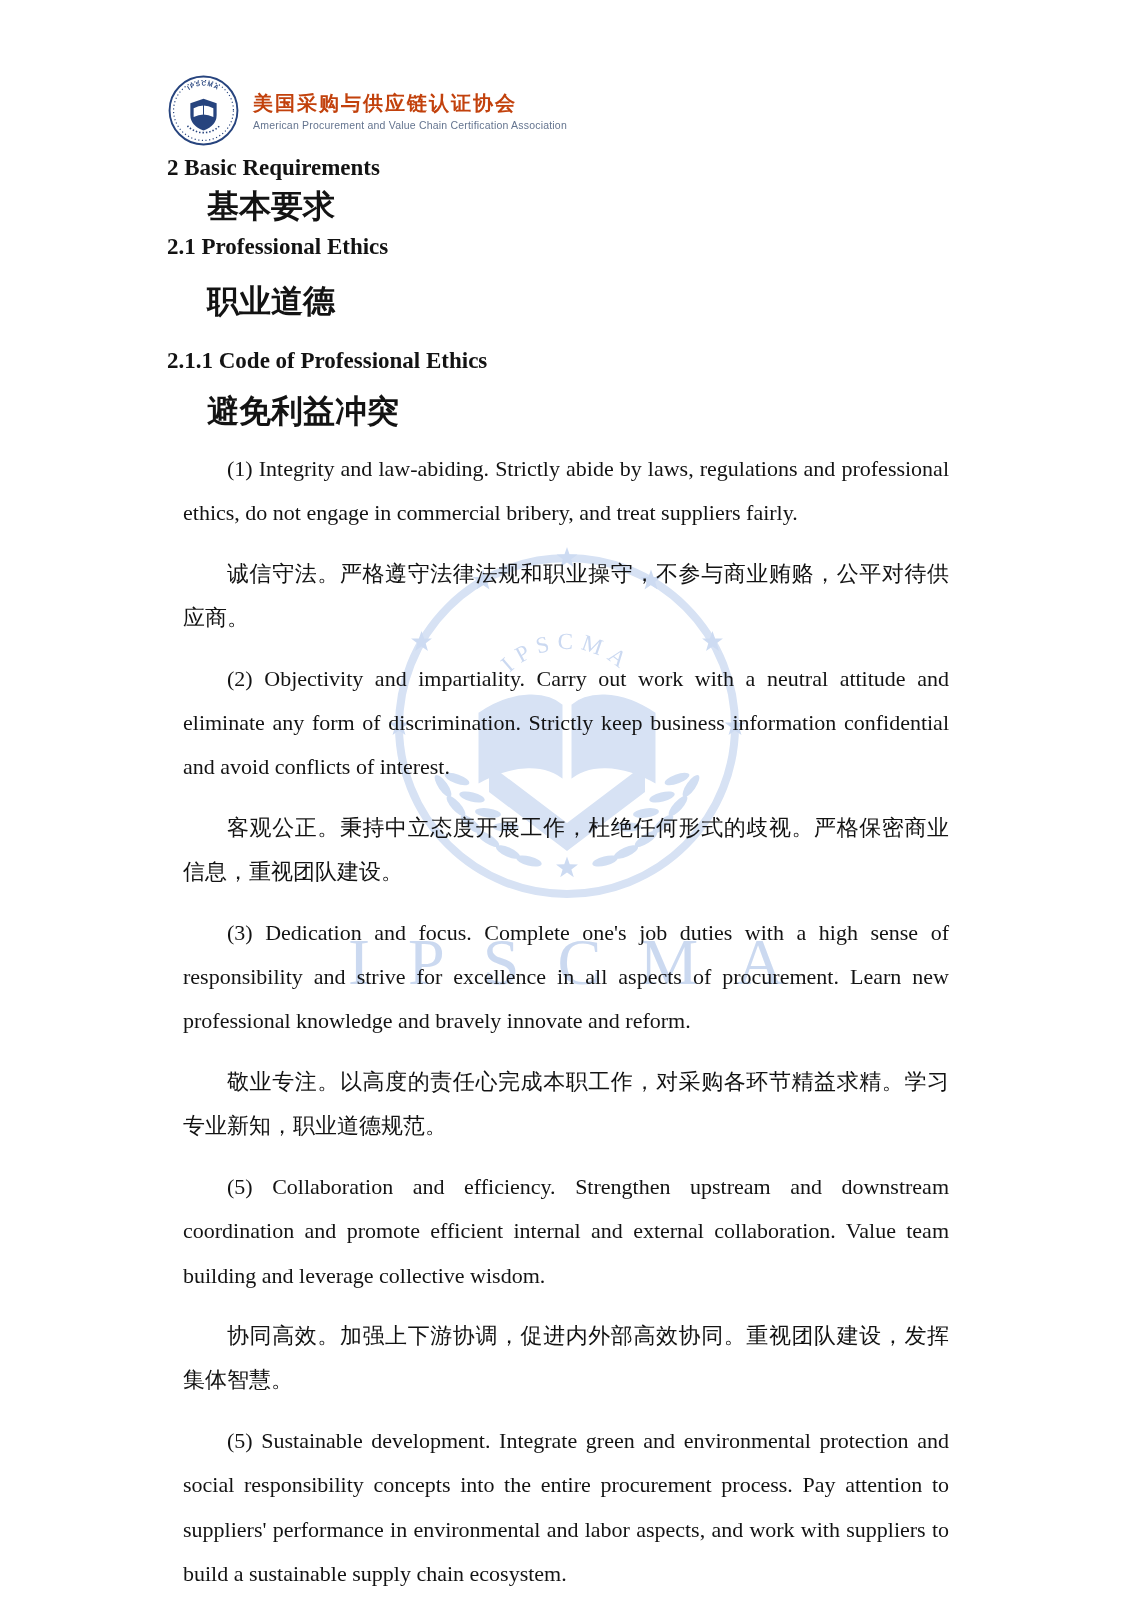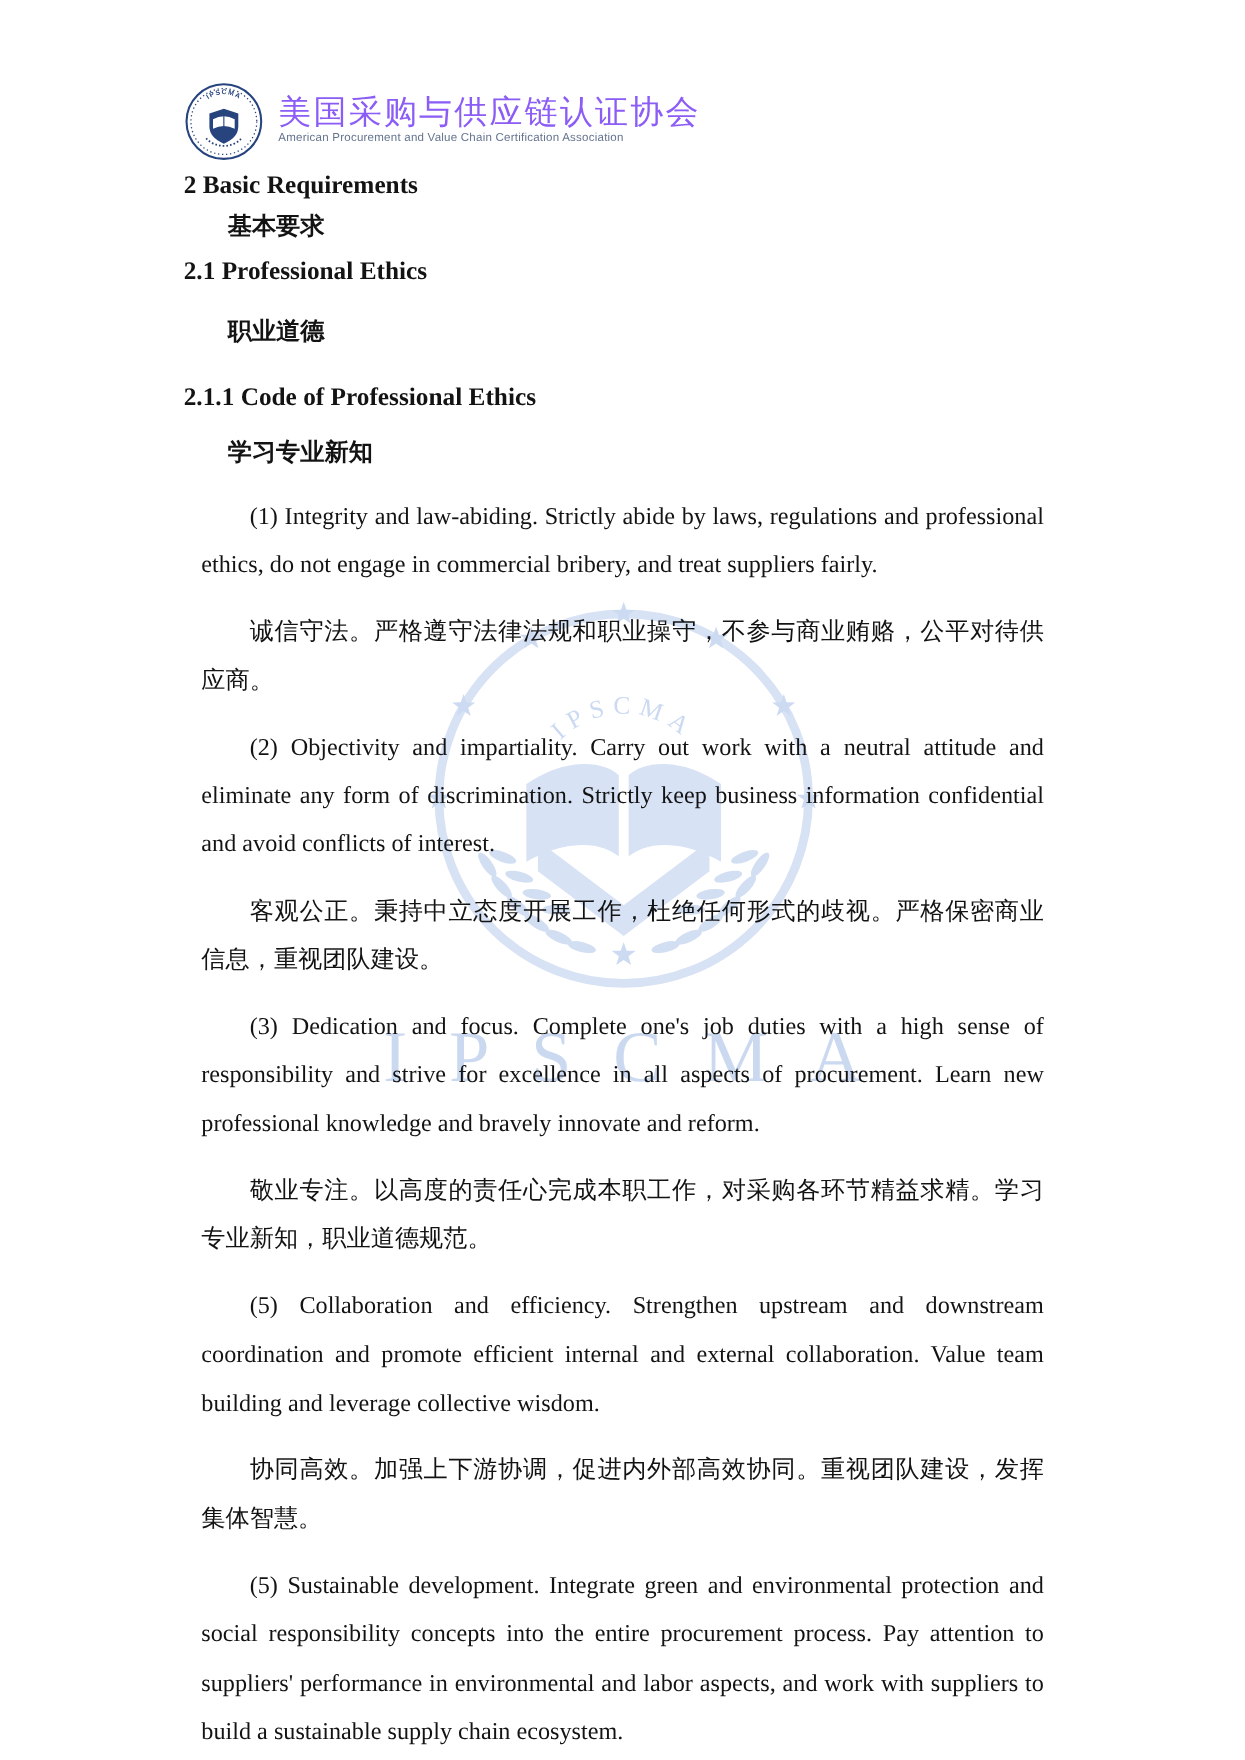--- a/index.html
+++ b/index.html
@@ -17,31 +17,31 @@
     box-sizing:border-box;color:#c3d3ee;opacity:.85;font-weight:400;
     font-family:"Liberation Serif","DejaVu Serif",serif;
   }
   
   .content{position:relative;z-index:1;}
   .org-header{display:flex;align-items:center;gap:13px;margin:74px 167px 0 167px;}
   .logo-svg{width:73px;height:73px;flex:0 0 auto;}
   .org-names{display:flex;flex-direction:column;}
   .org-zh{
     font-family:"Liberation Sans","DejaVu Sans",sans-serif;
-    font-weight:400;font-size:30px;line-height:28px;color:#8b5cf6;letter-spacing:2px;
+    font-weight:700;font-size:20px;line-height:28px;color:#c2410c;letter-spacing:2px;
   }
   .org-en{
     font-family:"Liberation Sans","DejaVu Sans",sans-serif;
     font-size:10.5px;line-height:14px;color:#64748f;margin-top:1px;letter-spacing:.2px;
   }
   main{margin:0 167px;}
   .h-en{font-size:23px;font-weight:700;line-height:36px;margin:3px 0 0 0;}
   .h-zh{
     font-family:"Liberation Sans","DejaVu Sans",sans-serif;
-    font-size:22px;font-weight:700;line-height:40px;margin:0;padding-left:40px;
+    font-size:32px;font-weight:700;line-height:40px;margin:0;padding-left:40px;
   }
   #h-zh-2{margin-top:16px;}
   #h-en-3{margin-top:22px;}
   #h-zh-3{margin-top:12px;margin-bottom:10px;}
   .para{
     font-size:22px;line-height:44.4px;margin:16px;
     text-align:justify;text-indent:44px;
   }
 </style>
 </head>
@@ -132,21 +132,21 @@
     </header>
 
     <main>
       <h1 class="h-en" id="h-en-1">2 Basic Requirements</h1>
       <h2 class="h-zh" id="h-zh-1">基本要求</h2>
 
       <h1 class="h-en" id="h-en-2">2.1 Professional Ethics</h1>
       <h2 class="h-zh" id="h-zh-2">职业道德</h2>
 
       <h1 class="h-en" id="h-en-3">2.1.1 Code of Professional Ethics</h1>
-      <h2 class="h-zh" id="h-zh-3">学习专业新知</h2>
+      <h2 class="h-zh" id="h-zh-3">避免利益冲突</h2>
 
       <p class="para">(1) Integrity and law-abiding. Strictly abide by laws, regulations and professional ethics, do not engage in commercial bribery, and treat suppliers fairly.</p>
       <p class="para">诚信守法。严格遵守法律法规和职业操守，不参与商业贿赂，公平对待供应商。</p>
 
       <p class="para">(2) Objectivity and impartiality. Carry out work with a neutral attitude and eliminate any form of discrimination. Strictly keep business information confidential and avoid conflicts of interest.</p>
       <p class="para">客观公正。秉持中立态度开展工作，杜绝任何形式的歧视。严格保密商业信息，重视团队建设。</p>
 
       <p class="para">(3) Dedication and focus. Complete one's job duties with a high sense of responsibility and strive for excellence in all aspects of procurement. Learn new professional knowledge and bravely innovate and reform.</p>
       <p class="para">敬业专注。以高度的责任心完成本职工作，对采购各环节精益求精。学习专业新知，职业道德规范。</p>
 

